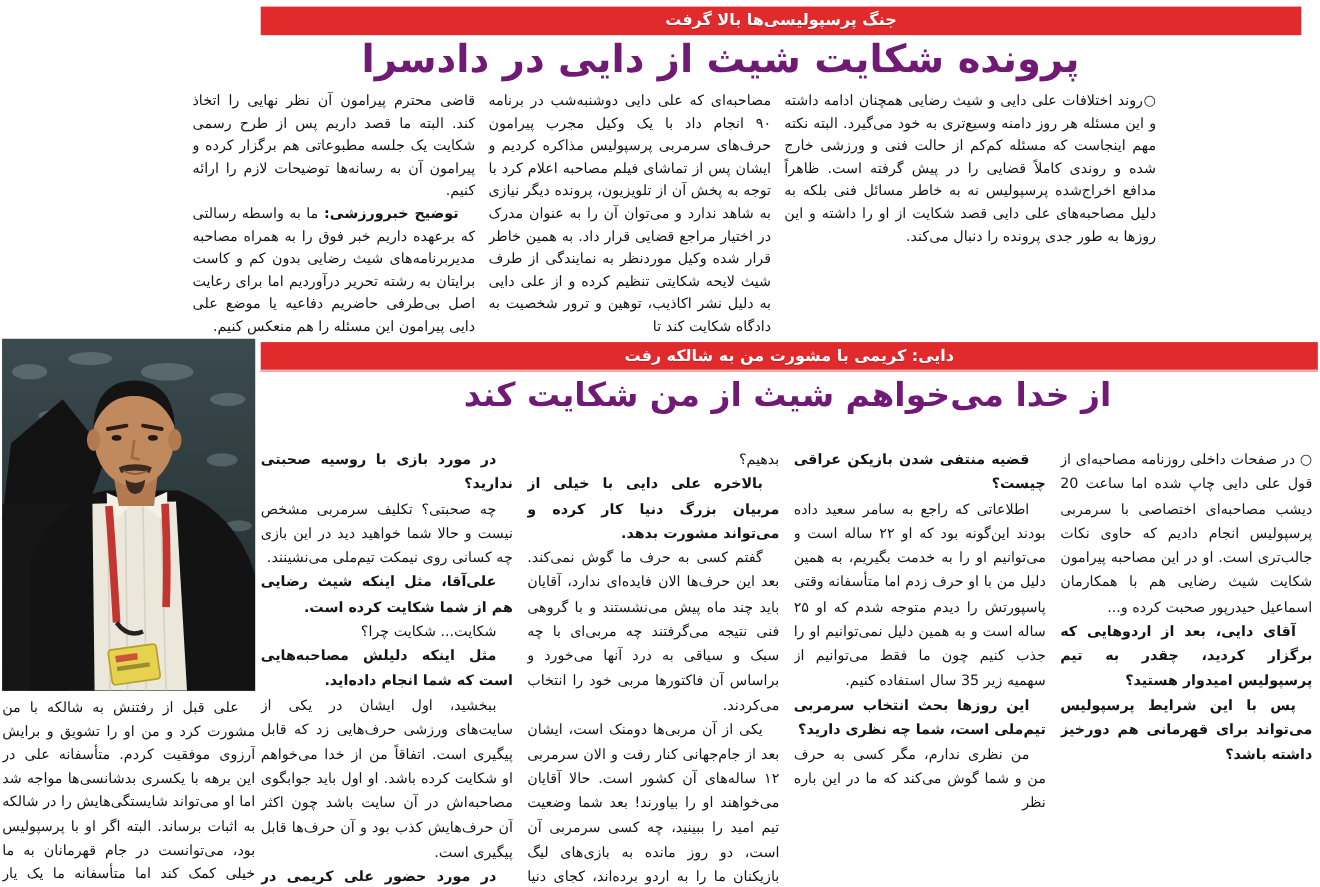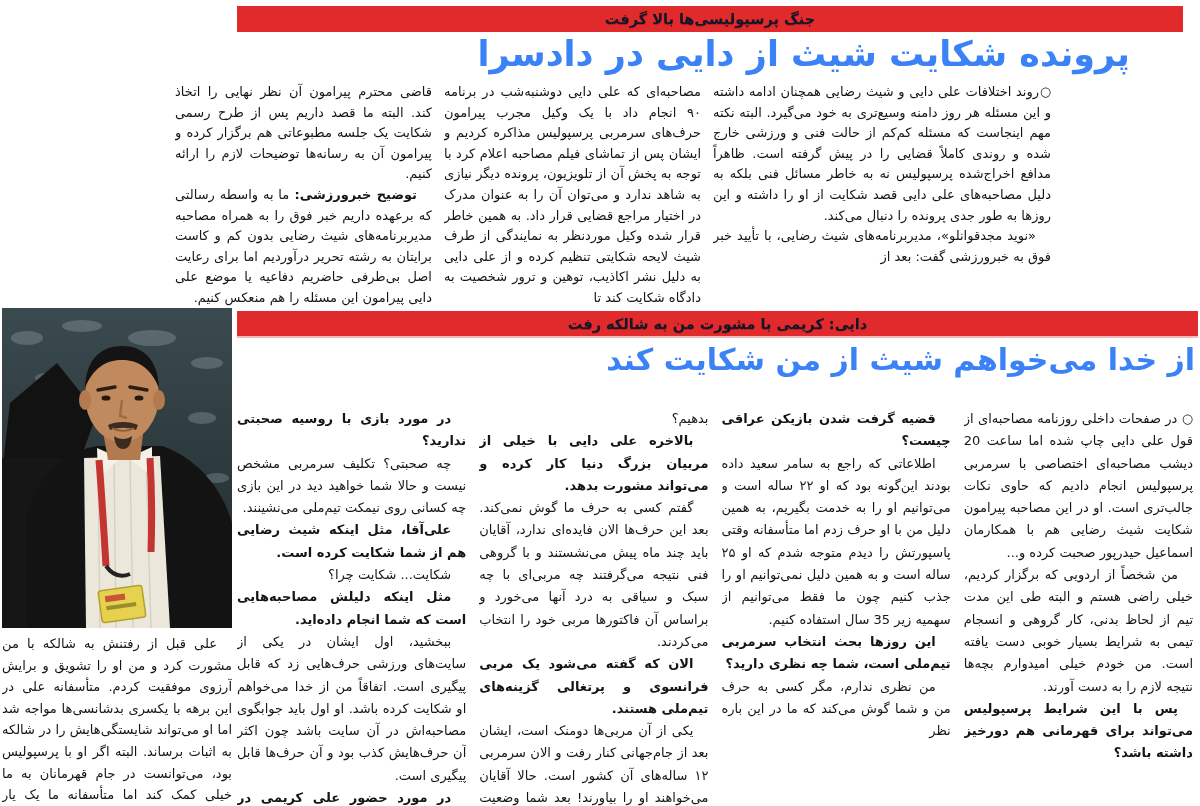--- a/index.html
+++ b/index.html
@@ -3,30 +3,30 @@
 <meta charset="utf-8">
 <style>
   html,body{margin:0;padding:0;}
   body{
     width:1200px;height:806px;background:#ffffff;overflow:hidden;position:relative;
     font-family:"DejaVu Sans",sans-serif;color:#151515;
   }
   .abs{position:absolute;}
   
   .redbar{
-    background:#e02a2c;color:#0f172a;display:flex;align-items:center;justify-content:center;
+    background:#e02a2c;color:#ffffff;display:flex;align-items:center;justify-content:center;
   }
   .redbar .kicker{
     font-weight:bold;font-size:14.5px;white-space:nowrap;direction:rtl;
     text-shadow:0 1px 0 rgba(120,0,0,.35);
   }
   .bar1{left:237px;top:6px;width:946px;height:26px;}
   .bar2{left:237px;top:311px;width:961px;height:25px;border-bottom:2px solid #f3b9b9;}
   
-  .headline{direction:rtl;text-align:right;font-weight:bold;color:#3b82f6;white-space:nowrap;}
+  .headline{direction:rtl;text-align:center;font-weight:bold;color:#701a75;white-space:nowrap;}
   .headline1{left:180px;top:34px;width:950px;font-size:35px;letter-spacing:-1px;}
   .headline2{left:237px;top:342px;width:958px;font-size:30px;letter-spacing:-1.5px;}
   
   .cols{direction:rtl;display:flex;overflow:hidden;}
   .cols-top{left:175px;top:82px;width:876px;height:227px;gap:12px;}
   .cols-top .col-wide{flex:0 0 338px;}
   .cols-bottom{left:237px;top:408px;width:956px;height:398px;gap:13px;}
   .col{flex:1 1 0;overflow:hidden;}
   .para{margin:0;text-align:justify;text-indent:15px;font-size:13px;}
   .cols-top .para{line-height:20.6px;}
@@ -46,21 +46,20 @@
 
 <div class="abs redbar bar1">
   <span class="kicker">جنگ پرسپولیسی‌ها بالا گرفت</span>
 </div>
 
 <div class="abs headline headline1">پرونده شکایت شیث از دایی در دادسرا</div>
 
 <div class="abs cols cols-top">
   <div class="col col-wide">
       <p class="para cont">○روند اختلافات علی دایی و شیث رضایی همچنان ادامه داشته و این مسئله هر روز دامنه وسیع‌تری به خود می‌گیرد. البته نکته مهم اینجاست که مسئله کم‌کم از حالت فنی و ورزشی خارج شده و روندی کاملاً قضایی را در پیش گرفته است. ظاهراً مدافع اخراج‌شده پرسپولیس نه به خاطر مسائل فنی بلکه به دلیل مصاحبه‌های علی دایی قصد شکایت از او را داشته و این روزها به طور جدی پرونده را دنبال می‌کند.</p>
-      <p class="para">«نوید مجدقوانلو»، مدیربرنامه‌های شیث رضایی، با تأیید خبر فوق به خبرورزشی گفت: بعد از</p>
     </div>
   <div class="col">
       <p class="para cont">مصاحبه‌ای که علی دایی دوشنبه‌شب در برنامه ۹۰ انجام داد با یک وکیل مجرب پیرامون حرف‌های سرمربی پرسپولیس مذاکره کردیم و ایشان پس از تماشای فیلم مصاحبه اعلام کرد با توجه به پخش آن از تلویزیون، پرونده دیگر نیازی به شاهد ندارد و می‌توان آن را به عنوان مدرک در اختیار مراجع قضایی قرار داد. به همین خاطر قرار شده وکیل موردنظر به نمایندگی از طرف شیث لایحه شکایتی تنظیم کرده و از علی دایی به دلیل نشر اکاذیب، توهین و ترور شخصیت به دادگاه شکایت کند تا</p>
     </div>
   <div class="col">
       <p class="para cont">قاضی محترم پیرامون آن نظر نهایی را اتخاذ کند. البته ما قصد داریم پس از طرح رسمی شکایت یک جلسه مطبوعاتی هم برگزار کرده و پیرامون آن به رسانه‌ها توضیحات لازم را ارائه کنیم.</p>
       <p class="para"><b>توضیح خبرورزشی: </b>ما به واسطه رسالتی که برعهده داریم خبر فوق را به همراه مصاحبه مدیربرنامه‌های شیث رضایی بدون کم و کاست برایتان به رشته تحریر درآوردیم اما برای رعایت اصل بی‌طرفی حاضریم دفاعیه یا موضع علی دایی پیرامون این مسئله را هم منعکس کنیم.</p>
     </div>
 </div>
 
@@ -143,34 +142,33 @@
   </svg>
 </figure>
 
 <div class="abs caption">
   <p>علی قبل از رفتنش به شالکه با من مشورت کرد و من او را تشویق و برایش آرزوی موفقیت کردم. متأسفانه علی در این برهه با یکسری بدشانسی‌ها مواجه شد اما او می‌تواند شایستگی‌هایش را در شالکه به اثبات برساند. البته اگر او با پرسپولیس بود، می‌توانست در جام قهرمانان به ما خیلی کمک کند اما متأسفانه ما یک یار خوب را از دست دادیم.</p>
 </div>
 
 <div class="abs cols cols-bottom">
   <div class="col">
       <p class="para cont">○ در صفحات داخلی روزنامه مصاحبه‌ای از قول علی دایی چاپ شده اما ساعت 20 دیشب مصاحبه‌ای اختصاصی با سرمربی پرسپولیس انجام دادیم که حاوی نکات جالب‌تری است. او در این مصاحبه پیرامون شکایت شیث رضایی هم با همکارمان اسماعیل حیدرپور صحبت کرده و...</p>
-      <p class="para">من شخصاً از اردویی که برگزار کردیم، خیلی راضی هستم و البته طی این مدت تیم از لحاظ بدنی، کار گروهی و انسجام تیمی به شرایط بسیار خوبی دست یافته است. من خودم خیلی امیدوارم بچه‌ها نتیجه لازم را به دست آورند.</p>
+      <p class="para q">آقای دایی، بعد از اردوهایی که برگزار کردید، چقدر به تیم پرسپولیس امیدوار هستید؟</p>
       <p class="para q">پس با این شرایط پرسپولیس می‌تواند برای قهرمانی هم دورخیز داشته باشد؟</p>
     </div>
   <div class="col">
-      <p class="para q">قضیه گرفت شدن بازیکن عراقی چیست؟</p>
+      <p class="para q">قضیه منتفی شدن بازیکن عراقی چیست؟</p>
       <p class="para">اطلاعاتی که راجع به سامر سعید داده بودند این‌گونه بود که او ۲۲ ساله است و می‌توانیم او را به خدمت بگیریم، به همین دلیل من با او حرف زدم اما متأسفانه وقتی پاسپورتش را دیدم متوجه شدم که او ۲۵ ساله است و به همین دلیل نمی‌توانیم او را جذب کنیم چون ما فقط می‌توانیم از سهمیه زیر 35 سال استفاده کنیم.</p>
       <p class="para q">این روزها بحث انتخاب سرمربی تیم‌ملی است، شما چه نظری دارید؟</p>
       <p class="para">من نظری ندارم، مگر کسی به حرف من و شما گوش می‌کند که ما در این باره نظر</p>
     </div>
   <div class="col">
       <p class="para cont">بدهیم؟</p>
       <p class="para q">بالاخره علی دایی با خیلی از مربیان بزرگ دنیا کار کرده و می‌تواند مشورت بدهد.</p>
       <p class="para">گفتم کسی به حرف ما گوش نمی‌کند. بعد این حرف‌ها الان فایده‌ای ندارد، آقایان باید چند ماه پیش می‌نشستند و با گروهی فنی نتیجه می‌گرفتند چه مربی‌ای با چه سبک و سیاقی به درد آنها می‌خورد و براساس آن فاکتورها مربی خود را انتخاب می‌کردند.</p>
-      <p class="para q">الان که گفته می‌شود یک مربی فرانسوی و پرتغالی گزینه‌های تیم‌ملی هستند.</p>
       <p class="para">یکی از آن مربی‌ها دومنک است، ایشان بعد از جام‌جهانی کنار رفت و الان سرمربی ۱۲ ساله‌های آن کشور است. حالا آقایان می‌خواهند او را بیاورند! بعد شما وضعیت تیم امید را ببینید، چه کسی سرمربی آن است، دو روز مانده به بازی‌های لیگ بازیکنان ما را به اردو برده‌اند، کجای دنیا چنین چیزی می‌بینید؟</p>
     </div>
   <div class="col">
       <p class="para q">در مورد بازی با روسیه صحبتی ندارید؟</p>
       <p class="para">چه صحبتی؟ تکلیف سرمربی مشخص نیست و حالا شما خواهید دید در این بازی چه کسانی روی نیمکت تیم‌ملی می‌نشینند.</p>
       <p class="para q">علی‌آقا، مثل اینکه شیث رضایی هم از شما شکایت کرده است.</p>
       <p class="para">شکایت... شکایت چرا؟</p>
       <p class="para q">مثل اینکه دلیلش مصاحبه‌هایی است که شما انجام داده‌اید.</p>
       <p class="para">ببخشید، اول ایشان در یکی از سایت‌های ورزشی حرف‌هایی زد که قابل پیگیری است. اتفاقاً من از خدا می‌خواهم او شکایت کرده باشد. او اول باید جوابگوی مصاحبه‌اش در آن سایت باشد چون اکثر آن حرف‌هایش کذب بود و آن حرف‌ها قابل پیگیری است.</p>
       <p class="para q">در مورد حضور علی کریمی در شالکه چه صحبتی دارید؟ مثل اینکه شما نیز ابراز تمایل کرده بودید تا او پرسپولیسی شود.</p>

